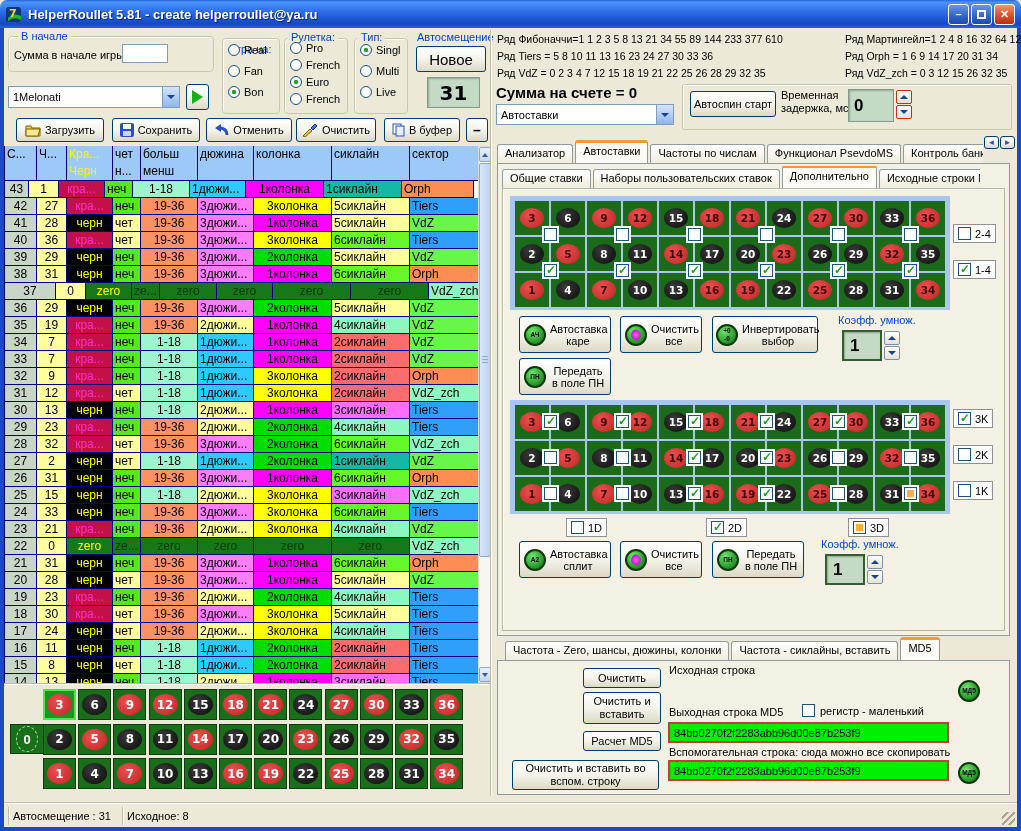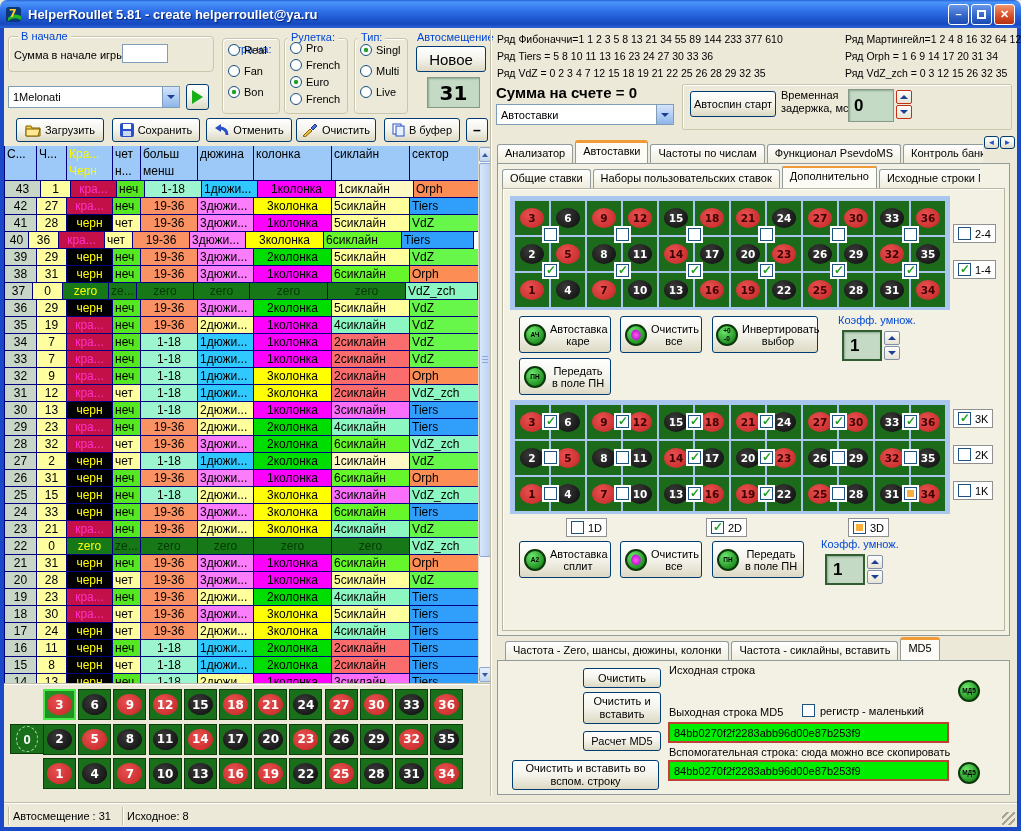--- a/index.html
+++ b/index.html
@@ -60,21 +60,21 @@
     overflow:hidden;white-space:nowrap;padding-left:2px;line-height:17px;}
   .ylw{color:#F8F800;}
   .ctr{text-align:center;padding-left:0!important;}
   .c-spin{background:#C8D6C8;} .c-num{background:#FFFFA0;}
   .c-red{background:#C41048;color:#FF30C8;} .c-black{background:#000;color:#FFFF00;}
   .c-zred{background:#177817;color:#FFFF00;} .c-zz{background:#177817;color:#033803;}
   .c-odd{background:#55E822;} .c-even{background:#FFFFA0;}
   .c-low{background:#9CF5CE;} .c-high{background:#FB9263;}
   .c-d1{background:#2FC8FF;} .c-d2{background:#FFFF9C;} .c-d3{background:#FB7DFB;}
   .c-k1{background:#FF00FF;} .c-k2{background:#00DD00;} .c-k3{background:#FFFF00;}
-  .c-s1{background:#fef9c3;} .c-s2{background:#FB6D6D;} .c-s3{background:#FB6DFB;}
+  .c-s1{background:#14b8a6;} .c-s2{background:#FB6D6D;} .c-s3{background:#FB6DFB;}
   .c-s4{background:#8CF7C0;} .c-s5{background:#FFFF9C;} .c-s6{background:#66F72A;}
   .c-orph{background:#FB8D55;} .c-tiers{background:#2F9FFB;} .c-vdz{background:#66F74A;} .c-vdzz{background:#8CF7C0;}
   
   .sbar{position:absolute;left:478px;top:146px;width:14px;height:537px;background:#F6F5F0;border:1px solid #DCD9C8;}
   .sbtn{position:absolute;left:0;width:12px;height:15px;border:1px solid #8CA8D8;border-radius:2px;
     background:linear-gradient(180deg,#E8F0FC,#C2D6F2);display:flex;align-items:center;justify-content:center;}
   .sthumb{position:absolute;left:0;top:16px;width:12px;height:394px;border:1px solid #8CA8D8;border-radius:2px;
     background:linear-gradient(90deg,#D8E6FA,#BCD2F2);}
   .sthumb::after{content:"";position:absolute;left:2px;right:2px;top:50%;height:7px;margin-top:-4px;
     background:repeating-linear-gradient(180deg,#8CA8D8 0 1px,transparent 1px 3px);}
@@ -281,21 +281,21 @@
         <div class="c" style="width: 78px;">
           <div>сиклайн</div>
           <div></div>
         </div>
         <div class="c" style="width: 72px;">
           <div>сектор</div>
           <div></div>
         </div>
       </div>
       <div class="trow">
-        <div class="c c-spin ctr" style="width: 36px;">43</div>
+        <div class="c c-spin ctr" style="width: 24px;">43</div>
         <div class="c c-num ctr" style="width: 30px;">1</div>
         <div class="c c-red ctr" style="width: 46px;">кра...</div>
         <div class="c c-odd" style="width: 28px;">неч</div>
         <div class="c c-low ctr" style="width: 57px;">1-18</div>
         <div class="c c-d1" style="width: 56px;">1дюжи...</div>
         <div class="c c-k1 ctr" style="width: 78px;">1колонка</div>
         <div class="c c-s1" style="width: 78px;">1сиклайн</div>
         <div class="c c-orph" style="width: 72px;">Orph</div>
       </div>
       <div class="trow">
@@ -314,21 +314,21 @@
         <div class="c c-num ctr" style="width: 30px;">28</div>
         <div class="c c-black ctr" style="width: 46px;">черн</div>
         <div class="c c-even" style="width: 28px;">чет</div>
         <div class="c c-high ctr" style="width: 57px;">19-36</div>
         <div class="c c-d3" style="width: 56px;">3дюжи...</div>
         <div class="c c-k1 ctr" style="width: 78px;">1колонка</div>
         <div class="c c-s5" style="width: 78px;">5сиклайн</div>
         <div class="c c-vdz" style="width: 72px;">VdZ</div>
       </div>
       <div class="trow">
-        <div class="c c-spin ctr" style="width: 24px;">40</div>
+        <div class="c c-spin ctr" style="width: 32px;">40</div>
         <div class="c c-num ctr" style="width: 30px;">36</div>
         <div class="c c-red ctr" style="width: 46px;">кра...</div>
         <div class="c c-even" style="width: 28px;">чет</div>
         <div class="c c-high ctr" style="width: 57px;">19-36</div>
         <div class="c c-d3" style="width: 56px;">3дюжи...</div>
         <div class="c c-k3 ctr" style="width: 78px;">3колонка</div>
         <div class="c c-s6" style="width: 78px;">6сиклайн</div>
         <div class="c c-tiers" style="width: 72px;">Tiers</div>
       </div>
       <div class="trow">
@@ -347,21 +347,21 @@
         <div class="c c-num ctr" style="width: 30px;">31</div>
         <div class="c c-black ctr" style="width: 46px;">черн</div>
         <div class="c c-odd" style="width: 28px;">неч</div>
         <div class="c c-high ctr" style="width: 57px;">19-36</div>
         <div class="c c-d3" style="width: 56px;">3дюжи...</div>
         <div class="c c-k1 ctr" style="width: 78px;">1колонка</div>
         <div class="c c-s6" style="width: 78px;">6сиклайн</div>
         <div class="c c-orph" style="width: 72px;">Orph</div>
       </div>
       <div class="trow">
-        <div class="c c-spin ctr" style="width: 28px;">37</div>
+        <div class="c c-spin ctr" style="width: 51px;">37</div>
         <div class="c c-num ctr" style="width: 30px;">0</div>
         <div class="c c-zred ctr" style="width: 46px;">zero</div>
         <div class="c c-zz" style="width: 28px;">ze...</div>
         <div class="c c-zz ctr" style="width: 57px;">zero</div>
         <div class="c c-zz ctr" style="width: 56px;">zero</div>
         <div class="c c-zz ctr" style="width: 78px;">zero</div>
         <div class="c c-zz ctr" style="width: 78px;">zero</div>
         <div class="c c-vdzz" style="width: 72px;">VdZ_zch</div>
       </div>
       <div class="trow">

